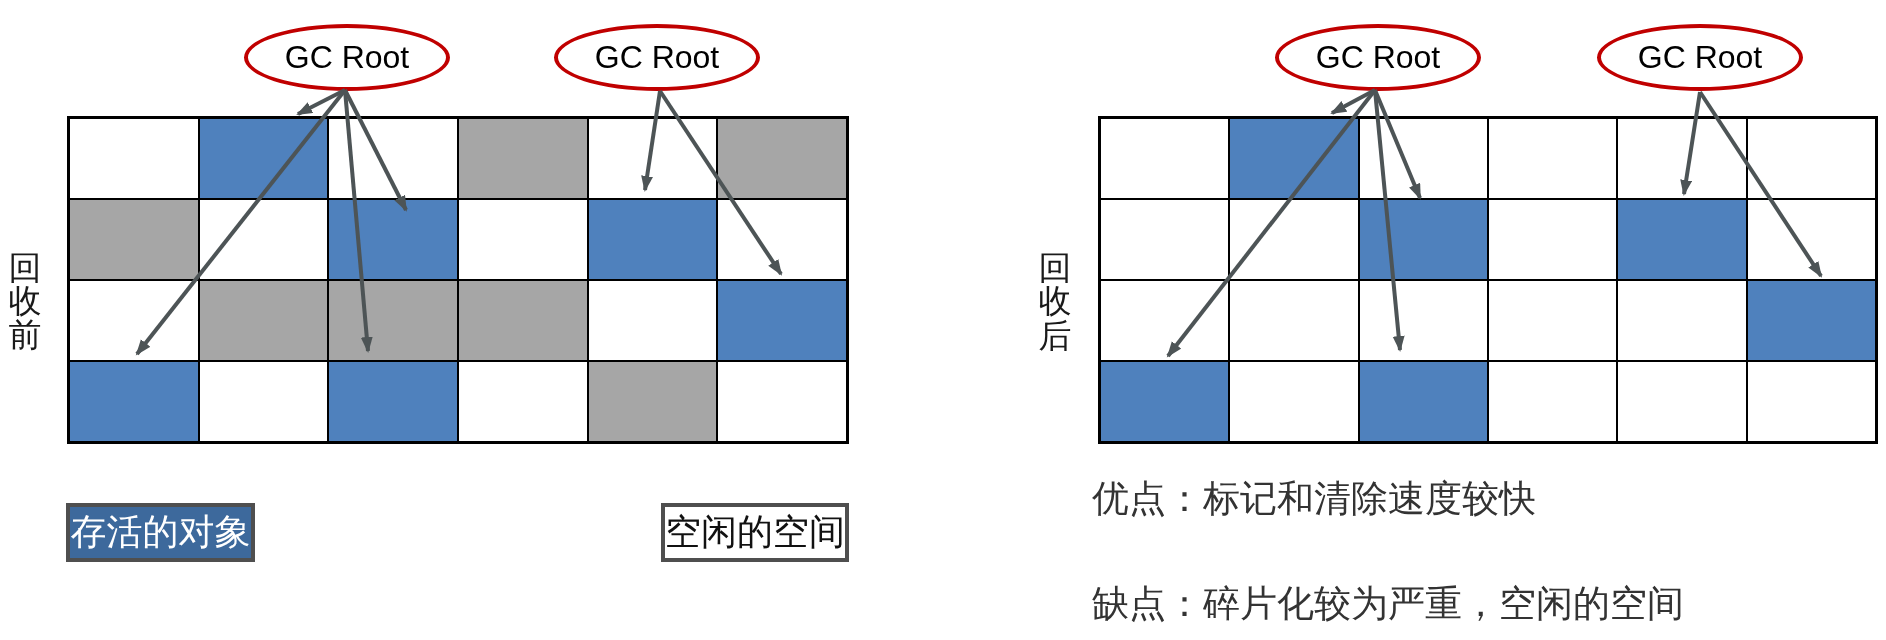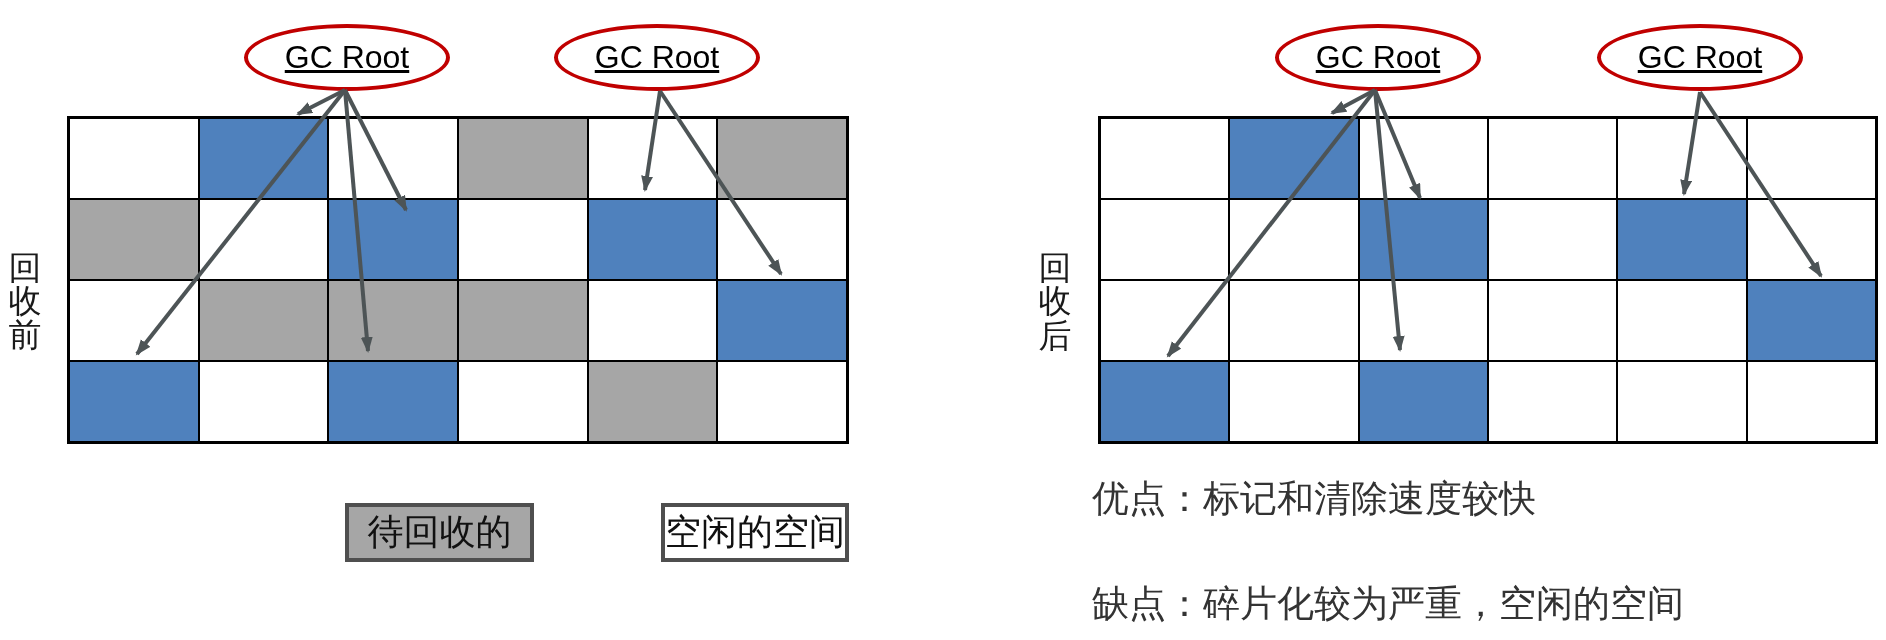--- a/index.html
+++ b/index.html
@@ -23,21 +23,21 @@
   .side-label{
     position:absolute;top:228px;
     writing-mode:vertical-rl;text-orientation:upright;
     font-size:33px;letter-spacing:32px;color:#1a1a1a;line-height:34px;
   }
   
   .gc-ellipse{
     position:absolute;width:206px;height:67px;box-sizing:border-box;
     border:4px solid #C00000;border-radius:50%;background:#fff;
     display:flex;align-items:center;justify-content:center;
-    font-size:32px;color:#000;z-index:2;text-decoration:underline;
+    font-size:32px;color:#000;z-index:2;
   }
   
   #arrow-layer{position:absolute;left:0;top:0;z-index:3;pointer-events:none;}
   
   .legend-box{
     position:absolute;top:503px;width:189px;height:59px;box-sizing:border-box;
     border:4px solid #4F4F4F;display:flex;align-items:center;justify-content:center;
     font-size:36px;color:#000;
   }
   .legend-box.live{background:#3D699C;color:#fff;}
@@ -144,22 +144,22 @@
       <line x1="1375" y1="90" x2="1332" y2="113" marker-end="url(#ah)"></line>
       <line x1="1375" y1="90" x2="1420" y2="198" marker-end="url(#ah)"></line>
       <line x1="1375" y1="90" x2="1168" y2="356" marker-end="url(#ah)"></line>
       <line x1="1375" y1="90" x2="1400" y2="350" marker-end="url(#ah)"></line>
 
       <line x1="1700" y1="92" x2="1684" y2="194" marker-end="url(#ah)"></line>
       <line x1="1700" y1="92" x2="1821" y2="276" marker-end="url(#ah)"></line>
     </g>
   </svg>
 
-  <div class="legend-box garbage" style="left:345px;">
-    <span>待回收的</span>
+  <div class="legend-box live" style="left:66px;">
+    <span>存活的对象</span>
   </div>
   <div class="legend-box free" style="left:661px;width:188px;">
     <span>空闲的空间</span>
   </div>
 
   <div class="note-line" id="note-adv">优点：标记和清除速度较快</div>
   <div class="note-line" id="note-dis">缺点：碎片化较为严重，空闲的空间</div>
 
 </div>
 

